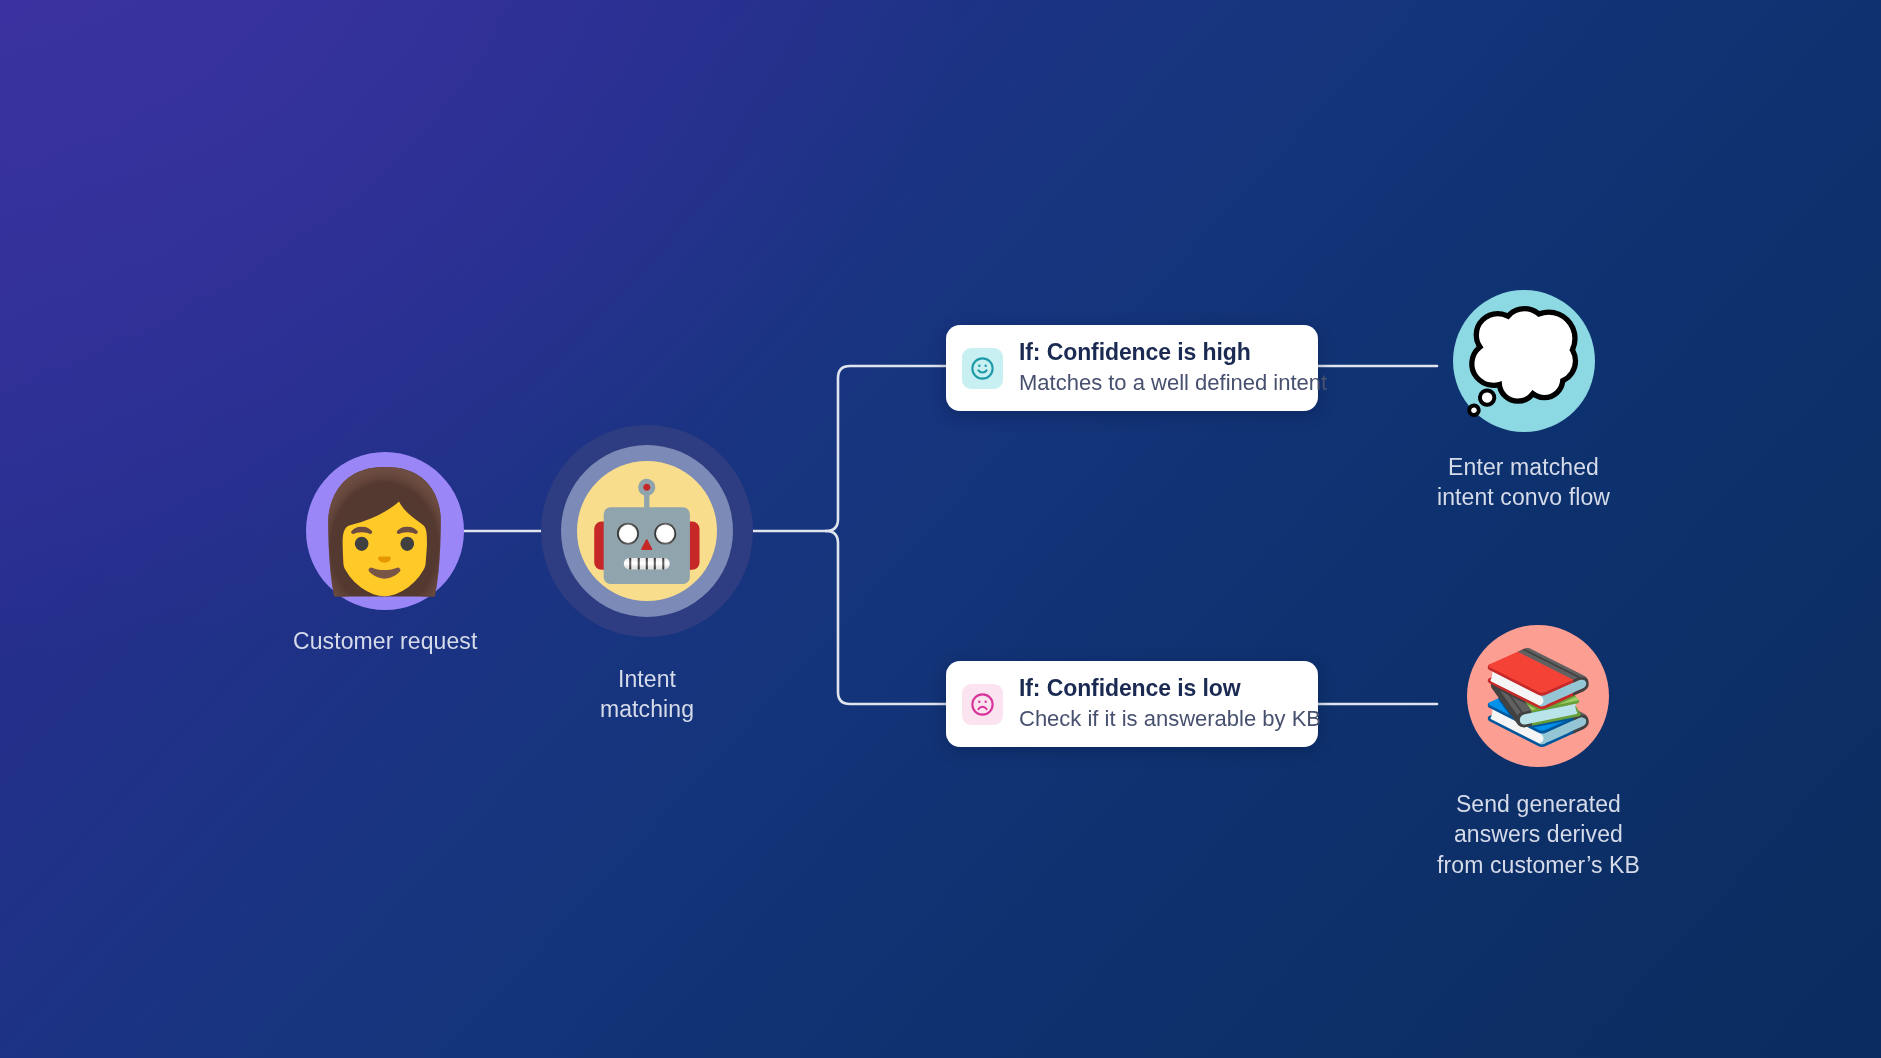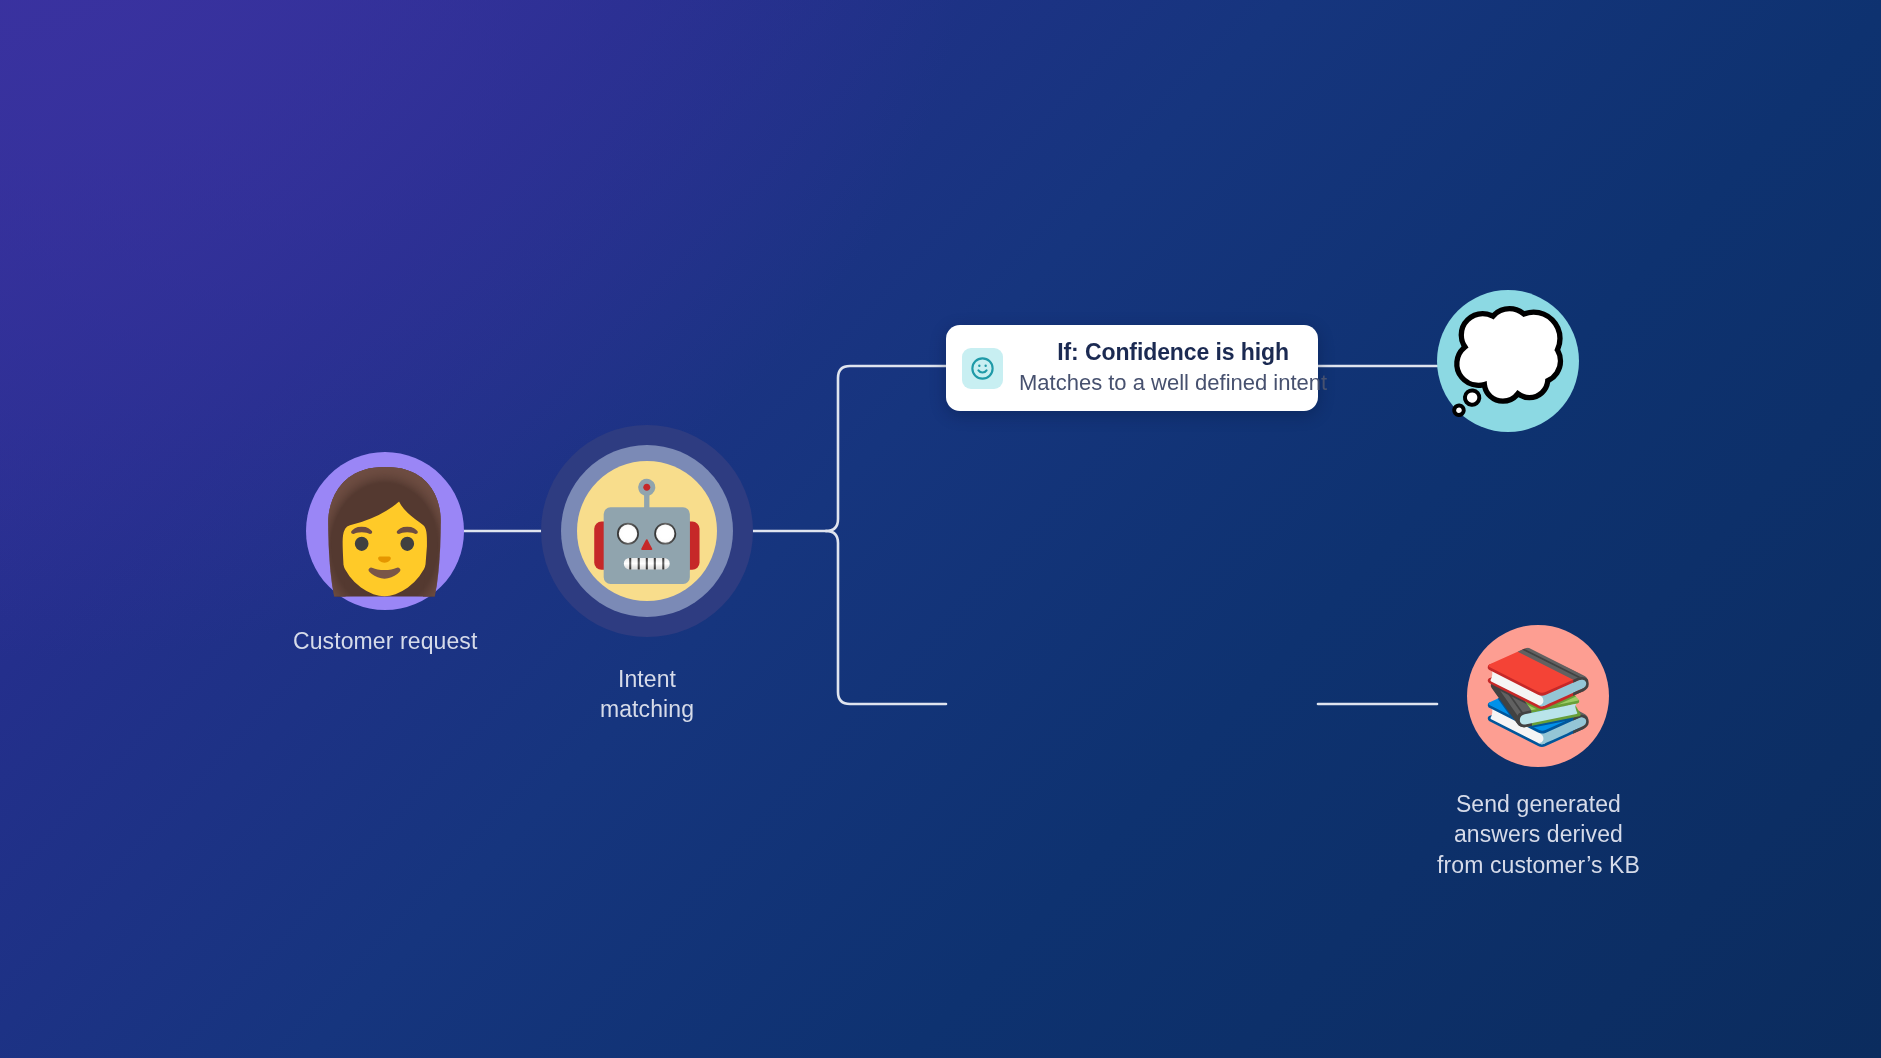--- a/index.html
+++ b/index.html
@@ -115,21 +115,20 @@
   .card {
     position: absolute;
     display: flex;
     align-items: center;
     background: #ffffff;
     border-radius: 14px;
     box-shadow: 0 4px 16px rgba(4, 16, 48, .30);
     padding: 14px 22px 14px 16px;
     box-sizing: border-box;
     width: 372px;
-    text-align: center;
   }
   #card-high { left: 946px; top: 325px; height: 86px; }
   #card-low  { left: 946px; top: 661px; height: 86px; }
 
   .card-icon {
     width: 41px; height: 41px;
     min-width: 41px;
     border-radius: 9px;
     display: flex;
     align-items: center;
@@ -205,25 +204,41 @@
         <circle cx="9.2" cy="9.6" r="1.05" fill="#1f9aa8" stroke="none"></circle>
         <circle cx="14.8" cy="9.6" r="1.05" fill="#1f9aa8" stroke="none"></circle>
       </svg>
     </div>
     <div class="card-text">
       <div class="card-title">If: Confidence is high</div>
       <div class="card-sub">Matches to a well defined intent</div>
     </div>
   </div>
 
+  <div class="card" id="card-low">
+    <div class="card-icon">
+      <svg width="27" height="27" viewBox="0 0 24 24" fill="none" stroke="#d8359a" stroke-width="1.9">
+        <circle cx="12" cy="12" r="9"></circle>
+        <path d="M8.4 16c.9-1.3 2.1-2 3.6-2s2.7.7 3.6 2" stroke-linecap="round"></path>
+        <circle cx="9.2" cy="9.6" r="1.05" fill="#d8359a" stroke="none"></circle>
+        <circle cx="14.8" cy="9.6" r="1.05" fill="#d8359a" stroke="none"></circle>
+      </svg>
+    </div>
+    <div class="card-text">
+      <div class="card-title">If: Confidence is low</div>
+      <div class="card-sub">Check if it is answerable by KB</div>
+    </div>
+  </div>
 
   <div class="node" id="node-convo">
     <div class="node-circle">
       <span class="node-emoji">💭</span>
     </div>
+    <div class="node-label">Enter matched
+intent convo flow</div>
   </div>
 
   <div class="node" id="node-kb">
     <div class="node-circle">
       <span class="node-emoji">📚</span>
     </div>
     <div class="node-label">Send generated
 answers derived
 from customer’s KB</div>
   </div>

